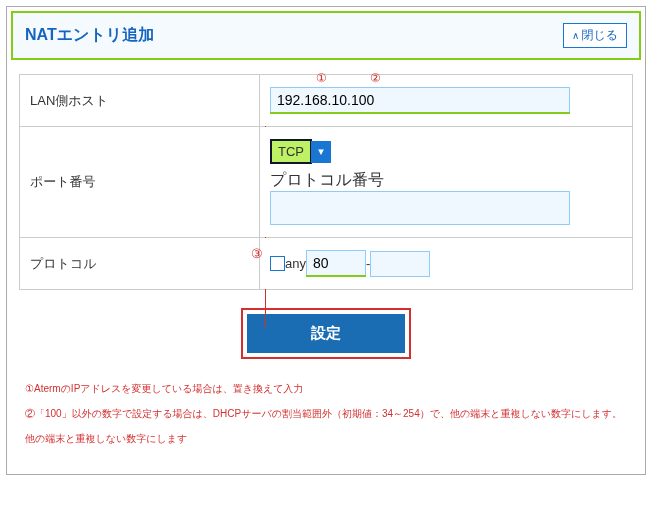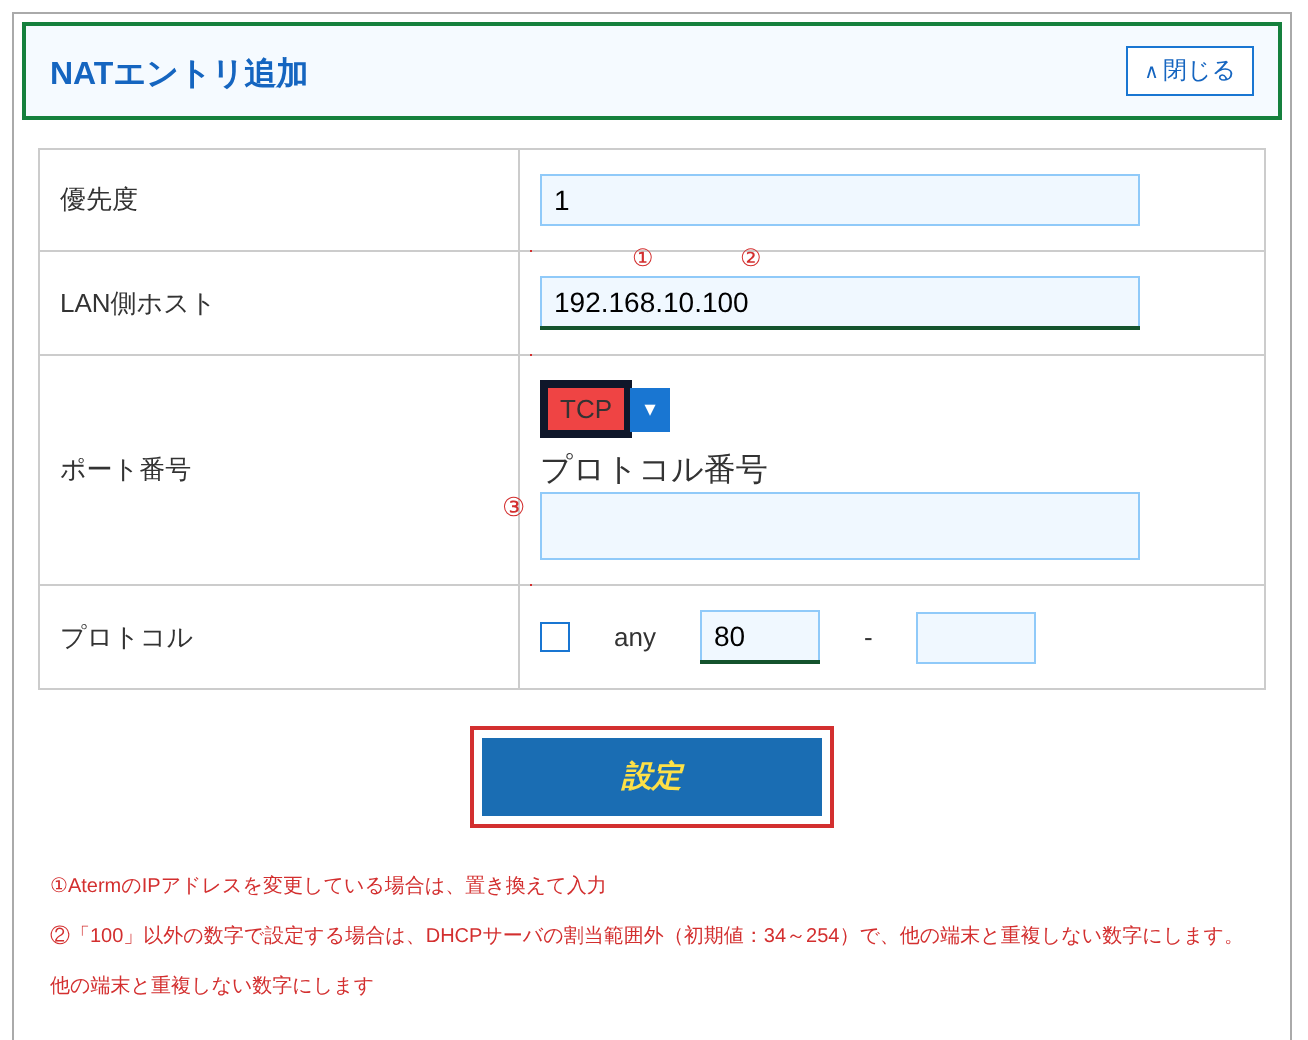--- a/index.html
+++ b/index.html
@@ -1,43 +1,43 @@
 <!DOCTYPE html>
 <html><head>
 <meta charset="utf-8">
 <style>
 * { box-sizing: border-box; margin: 0; padding: 0; }
 body { font-family: "Meiryo", "MS PGothic", sans-serif; font-size: 13px; background: #fff; color: #333; padding: 6px; }
 .container { border: 1px solid #aaa; width: 640px; }
-.header { display: flex; justify-content: space-between; align-items: flex-end; padding: 10px 12px; border-bottom: 2px solid #1976d2; margin: 4px; border: 2px solid #15803d; background: #f5faff; }
+.header { display: flex; justify-content: space-between; align-items: center; padding: 10px 12px; border-bottom: 2px solid #1976d2; margin: 4px; border: 2px solid #84cc16; background: #f5faff; }
 .header h1 { font-size: 16px; font-weight: bold; color: #1565c0; }
 .close-btn { border: 1px solid #1976d2; background: #fff; color: #1565c0; padding: 3px 8px; font-size: 12px; cursor: pointer; display: flex; align-items: center; gap: 2px; }
 .close-btn .chev { font-size: 10px; }
 .form-table { width: 614px; margin: 14px auto 0; border-collapse: collapse; border: 1px solid #ccc; }
 .form-table td { border: 1px solid #ccc; padding: 12px 10px; vertical-align: middle; }
 .form-table td.label { width: 240px; background: #fff; }
 .form-table td.field { background: #fff; position: relative; }
 .txt-input { border: 1px solid #90caf9; background: #f0f8ff; padding: 4px 6px; font-size: 14px; }
 .txt-input.w-full { width: 300px; }
 .txt-input.w-ip { width: 300px; }
 .txt-input.w-sm { width: 60px; }
 .txt-input.w-protonum { width: 300px; height: 34px; }
 .select-wrap { display: inline-flex; align-items: center; }
-.select-box { border: 4px solid #0f172a; background: #ef4444; padding: 3px 6px; font-size: 13px; }
+.select-box { border: 2px solid #0f172a; background: #bef264; padding: 3px 6px; font-size: 13px; }
 .dd-btn { width: 20px; height: 22px; background: #1976d2; color: #fff; display: inline-flex; align-items: center; justify-content: center; font-size: 11px; margin-left: -1px; cursor: pointer; }
 .proto-label { margin-top: 6px; font-size: 16px; }
 .checkbox { width: 15px; height: 15px; border: 1px solid #1976d2; background: #fff; vertical-align: middle; }
-.port-row { display: flex; align-items: center; gap: 22px; }
+.port-row { display: flex; align-items: center; gap: 0; }
 .btn-row { display: flex; justify-content: center; gap: 12px; padding: 18px 0 22px; }
 .btn-row-inner { display: flex; gap: 8px; padding: 4px; border: 2px solid #d32f2f; }
-.btn-primary { background: #1a6db3; color: #fde047; border: none; padding: 10px 0; width: 170px; font-size: 15px; font-weight: bold; cursor: pointer; font-style: italic; }
+.btn-primary { background: #1a6db3; color: #ffffff; border: none; padding: 10px 0; width: 158px; font-size: 15px; font-weight: bold; cursor: pointer; }
 .btn-secondary { background: #555; color: #fff; border: none; padding: 10px 0; width: 170px; font-size: 15px; font-weight: bold; cursor: pointer; }
 .notes { padding: 0 18px 18px; }
 .notes p { color: #d32f2f; font-size: 10px; margin-bottom: 10px; line-height: 1.5; }
-.underline-red { border-bottom: 2px solid #14532d; display: inline-block; }
+.underline-red { border-bottom: 2px solid #84cc16; display: inline-block; }
 .connector { position: absolute; width: 1px; background: #d32f2f; }
 .ip-anno { position: absolute; top: -4px; font-size: 12px; color: #d32f2f; }
 .field-rel { position: relative; }
 .side-anno { position: absolute; left: 244px; color: #d32f2f; font-size: 13px; }
 </style>
 </head>
 <body>
 
 <div class="container">
 
@@ -47,26 +47,20 @@
       <span class="chev">∧</span>
       <span>閉じる</span>
     </button>
   </div>
 
   <div style="position:relative;">
     <div class="connector" style="left:258px; top:24px; height:230px;"></div>
 
     <table class="form-table">
       <tbody>
-          <tr>
-        <td class="label">優先度</td>
-        <td class="field">
-          <input type="text" class="txt-input w-full" value="1" style="">
-        </td>
-      </tr>
       <tr>
         <td class="label">LAN側ホスト</td>
         <td class="field field-rel">
           <span class="ip-anno" style="left:56px;">①</span>
           <span class="ip-anno" style="left:110px;">②</span>
           <span class="underline-red">
             <input type="text" class="txt-input w-ip" style="border-bottom: none;" value="192.168.10.100">
           </span>
         </td>
       </tr>

